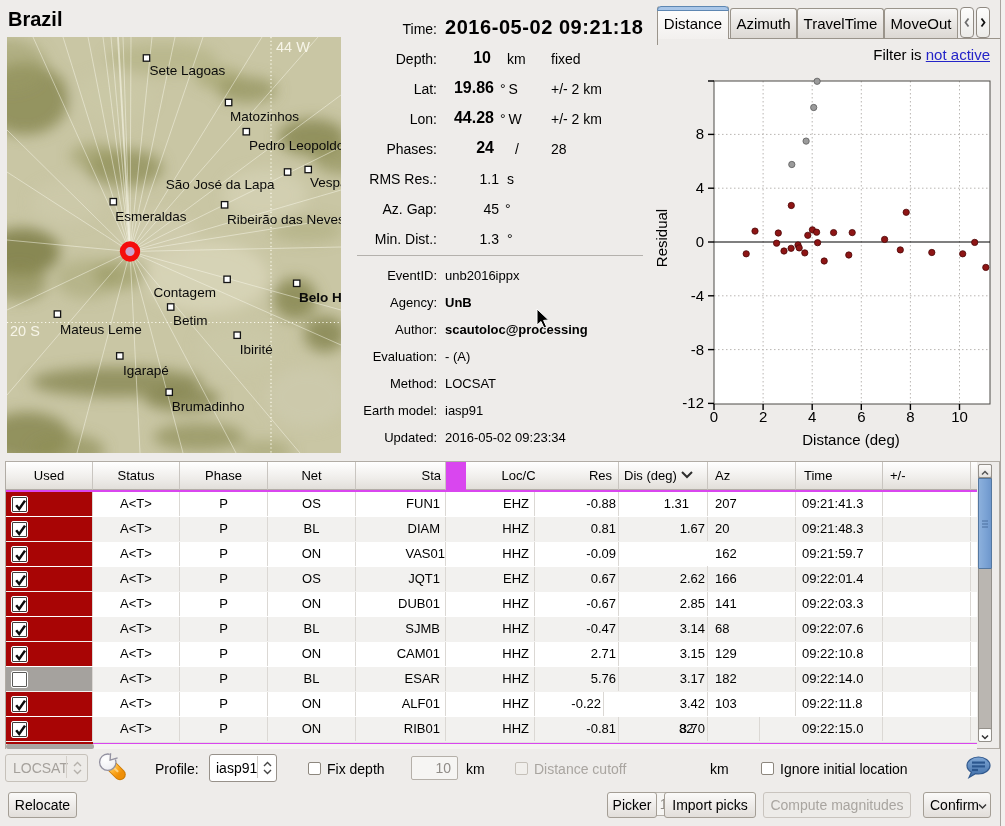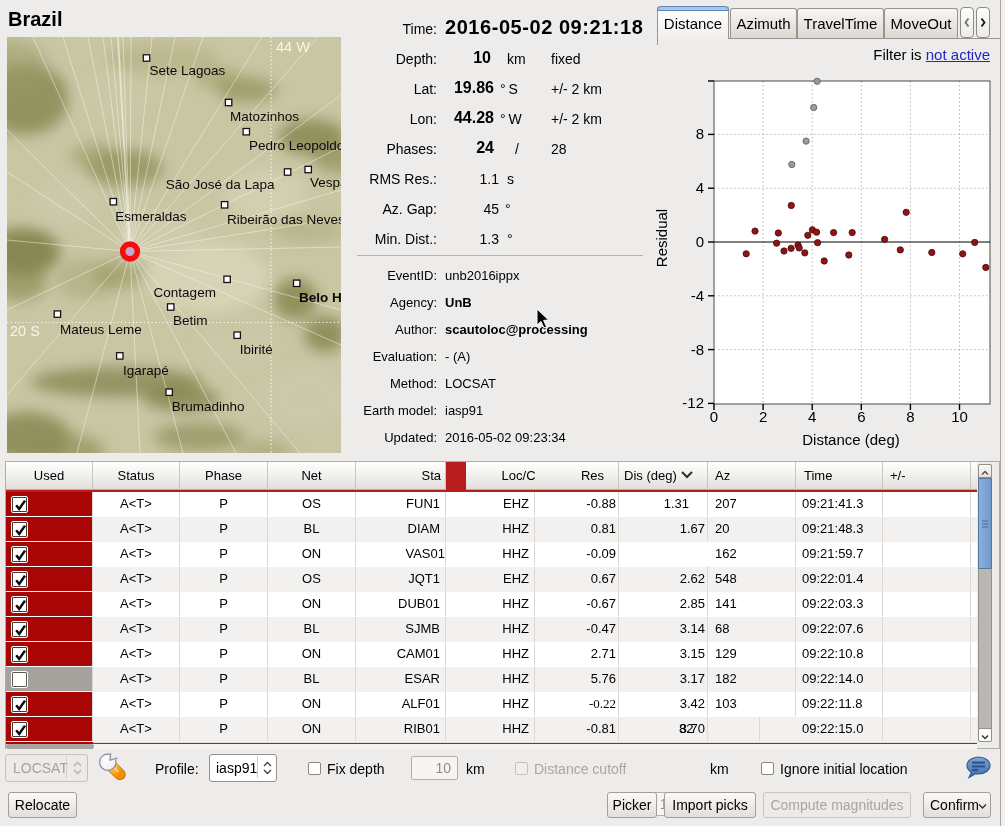--- a/index.html
+++ b/index.html
@@ -12,21 +12,21 @@
 .ival{position:absolute;left:445px;font-size:14px;white-space:nowrap;}
 .b{font-weight:bold;}
 #sep1{left:357px;top:255px;width:286px;height:1px;background:#b4b1ad;}
 
 .tab{position:absolute;top:8px;height:30px;box-sizing:border-box;border:1px solid #9a948b;border-bottom:none;background:linear-gradient(#f7f6f5,#dcd8d3);font-size:15px;text-align:center;line-height:30px;border-radius:3px 3px 0 0;}
 #tabline{left:657px;top:38px;width:345px;height:1px;background:#9a948b;}
 .tbtn{position:absolute;top:7px;height:31px;box-sizing:border-box;border:1px solid #8f8981;background:linear-gradient(#fdfdfc,#ecebe8);border-radius:4px;}
 #filter{position:absolute;top:46px;right:15px;font-size:15px;}
 #filter a{color:#2424c8;text-decoration:underline;}
 
-#tbl{left:5px;top:461px;width:995px;height:288px;box-sizing:border-box;border:1px solid #b1aca5;background:#b91c1c;}
+#tbl{left:5px;top:461px;width:995px;height:288px;box-sizing:border-box;border:1px solid #b1aca5;background:#d946ef;}
 .hc{position:absolute;top:0;height:28px;box-sizing:border-box;background:linear-gradient(#ffffff,#efedea 60%,#e2dfda);border-right:1px solid #c9c5c0;border-bottom:1px solid #b2ada6;font-size:13px;line-height:27px;white-space:nowrap;overflow:hidden;}
 .row{position:absolute;left:0;width:971px;height:25px;}
 .cell{position:absolute;top:0;height:24px;box-sizing:border-box;border-right:1px solid #dbd8d4;font-size:13px;line-height:24px;white-space:nowrap;overflow:hidden;}
 .redc{background:#a80505;}
 .grayc{background:#a5a29e;}
 .cb{position:absolute;left:6px;top:5px;width:13px;height:13px;background:#fff;border:1px solid #3d3d3b;border-radius:1px;}
 .cb.inred{outline:1.5px solid #fff;}
 .grayc .cb{outline:1.5px solid #fff;border-color:#5a5a58;}
 
 .btn{position:absolute;height:26px;box-sizing:border-box;border:1px solid #a49e95;border-radius:3px;background:linear-gradient(#fbfaf9,#e2deda);font-size:14px;text-align:center;color:#000;}
@@ -311,21 +311,21 @@
 </g>
 </svg>
 </div>
 <div id="tbl" class="abs">
 <div class="hc" style="left:0px;width:87px;text-align:center;">Used</div>
 <div class="hc" style="left:87px;width:87px;text-align:center;">Status</div>
 <div class="hc" style="left:174px;width:88px;text-align:center;">Phase</div>
 <div class="hc" style="left:262px;width:88px;text-align:center;">Net</div>
 <div class="hc" style="left:350px;width:90px;text-align:right;padding-right:4px;">Sta</div>
 <div class="hc" style="left:460px;width:89px;text-align:right;padding-right:4px;">Loc/Cha</div>
-<div class="hc" style="left:529px;width:84px;text-align:right;padding-right:14px;">Res</div>
+<div class="hc" style="left:529px;width:84px;text-align:right;padding-right:6px;">Res</div>
 <div class="hc" style="left:613px;width:89px;text-align:left;padding-left:5px;">Dis (deg) <svg width="14" height="9" style="vertical-align:1px;">
         <polyline points="2,2 7,7 12,2" fill="none" stroke="#2e2e2e" stroke-width="2"></polyline>
       </svg></div>
 <div class="hc" style="left:702px;width:88px;text-align:left;padding-left:7px;">Az</div>
 <div class="hc" style="left:790px;width:87px;text-align:left;padding-left:8px;">Time</div>
 <div class="hc" style="left:877px;width:88px;text-align:left;padding-left:7px;">+/-</div>
 <div class="hc" style="left:965px;width:12px;text-align:left;border-right:none;"></div>
 <div class="row" style="top:30px;background:#ffffff;border-bottom:1px solid #e3e1de;">
 <div class="cell redc" style="left:0px;width:87px;">
         <span class="cb inred">
@@ -391,21 +391,21 @@
           </svg>
         </span>
       </div>
 <div class="cell" style="left:87px;width:87px;text-align:center;">A&lt;T&gt;</div>
 <div class="cell" style="left:174px;width:88px;text-align:center;">P</div>
 <div class="cell" style="left:262px;width:88px;text-align:center;">OS</div>
 <div class="cell" style="left:350px;width:90px;text-align:right;padding-right:5px;box-sizing:border-box;">JQT1</div>
 <div class="cell" style="left:440px;width:89px;text-align:right;padding-right:5px;box-sizing:border-box;">EHZ</div>
 <div class="cell" style="left:529px;width:84px;text-align:right;padding-right:2px;box-sizing:border-box;">0.67</div>
 <div class="cell" style="left:613px;width:89px;text-align:right;padding-right:2px;box-sizing:border-box;">2.62</div>
-<div class="cell" style="left:702px;width:88px;padding-left:7px;box-sizing:border-box;">548</div>
+<div class="cell" style="left:702px;width:88px;padding-left:7px;box-sizing:border-box;">166</div>
 <div class="cell" style="left:790px;width:87px;padding-left:6px;box-sizing:border-box;">09:22:01.4</div>
 <div class="cell" style="left:877px;width:88px;"></div>
 </div>
 <div class="row" style="top:130px;background:#ffffff;border-bottom:1px solid #e3e1de;">
 <div class="cell redc" style="left:0px;width:87px;">
         <span class="cb inred">
           <svg class="abs" style="left:1px;top:1px;" width="13" height="13">
             <path d="M2.2 6.2 L5.2 10 L11 1.6" fill="none" stroke="#0c0c0c" stroke-width="2.5"></path>
           </svg>
         </span>
@@ -480,21 +480,21 @@
           <svg class="abs" style="left:1px;top:1px;" width="13" height="13">
             <path d="M2.2 6.2 L5.2 10 L11 1.6" fill="none" stroke="#0c0c0c" stroke-width="2.5"></path>
           </svg>
         </span>
       </div>
 <div class="cell" style="left:87px;width:87px;text-align:center;">A&lt;T&gt;</div>
 <div class="cell" style="left:174px;width:88px;text-align:center;">P</div>
 <div class="cell" style="left:262px;width:88px;text-align:center;">ON</div>
 <div class="cell" style="left:350px;width:90px;text-align:right;padding-right:5px;box-sizing:border-box;">ALF01</div>
 <div class="cell" style="left:440px;width:89px;text-align:right;padding-right:5px;box-sizing:border-box;">HHZ</div>
-<div class="cell" style="left:529px;width:84px;text-align:right;padding-right:2px;box-sizing:border-box;font-family:Liberation Serif, serif;">-0.22</div>
+<div class="cell" style="left:514px;width:84px;text-align:right;padding-right:2px;box-sizing:border-box;">-0.22</div>
 <div class="cell" style="left:613px;width:89px;text-align:right;padding-right:2px;box-sizing:border-box;">3.42</div>
 <div class="cell" style="left:702px;width:88px;padding-left:7px;box-sizing:border-box;">103</div>
 <div class="cell" style="left:790px;width:87px;padding-left:6px;box-sizing:border-box;">09:22:11.8</div>
 <div class="cell" style="left:877px;width:88px;"></div>
 </div>
 <div class="row" style="top:255px;background:#f2f1ef;border-bottom:1px solid #e3e1de;">
 <div class="cell redc" style="left:0px;width:87px;">
         <span class="cb inred">
           <svg class="abs" style="left:1px;top:1px;" width="13" height="13">
             <path d="M2.2 6.2 L5.2 10 L11 1.6" fill="none" stroke="#0c0c0c" stroke-width="2.5"></path>

